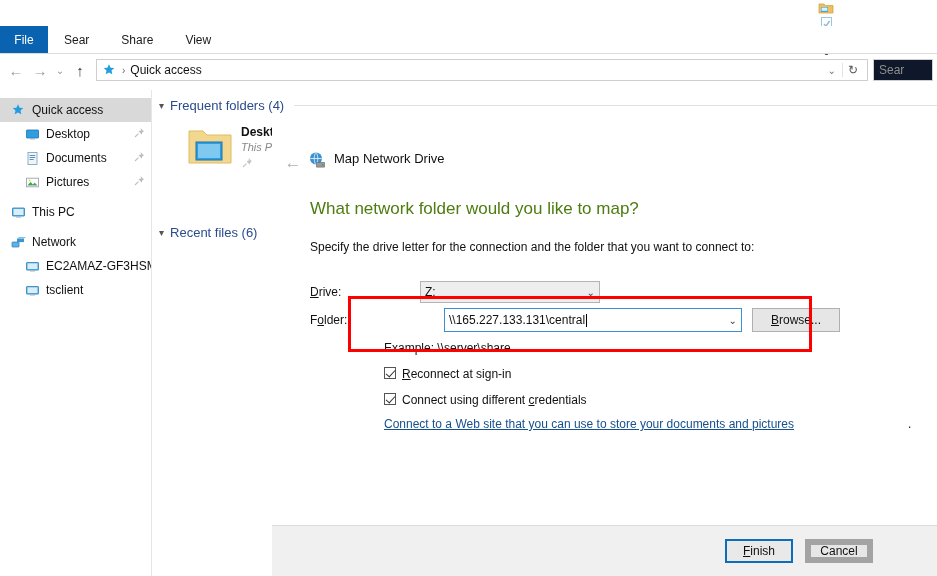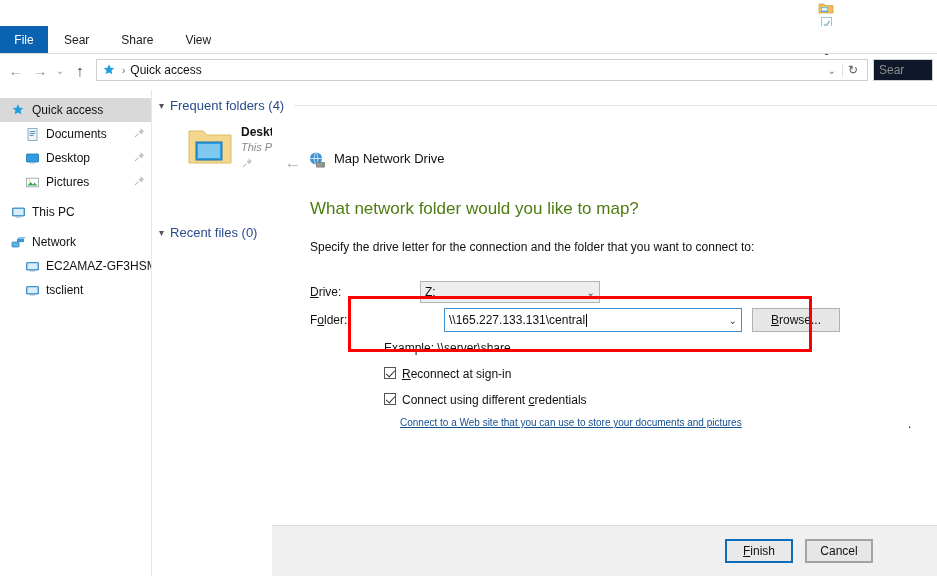--- a/index.html
+++ b/index.html
@@ -156,32 +156,32 @@
   .cb-row { position:absolute; display:flex; font-size:12px; color:#111; }
   .cbox {
     width:12px; height:12px; border:1px solid #555; background:#fff;
     margin-right:6px; position:relative; flex:none;
   }
   .cbox::after {
     content:""; position:absolute; left:3px; top:0px; width:4px; height:8px;
     border:solid #333; border-width:0 1.6px 1.6px 0; transform:rotate(42deg);
   }
   .dlg-link {
-    position:absolute; left:384px; top:417px; font-size:10px;
-    color:#15508f; text-decoration:underline;margin-left:16px;
+    position:absolute; left:384px; top:417px; font-size:12px;
+    color:#15508f; text-decoration:underline;
   }
 
   .dlg-footer {
     position:absolute; left:0px; top:405px; width:665px; height:51px;
     background:#f0f0f0; border-top:1px solid #dcdcdc;
   }
   .btn {
     position:absolute; height:24px; width:68px; font-size:12px;
     display:flex; align-items:center; justify-content:center;
-    background:#e6e6e6; border:2px solid #a3a3a3; color:#111;
+    background:#e6e6e6; border:6px solid #a3a3a3; color:#111;
   }
   .btn.primary { border:2px solid #0a6ebd; background:#e9e9e9; }
   .btn.finish { left:453px; top:13px; }
   .btn.cancel { left:533px; top:13px; }
 </style>
 </head>
 <body>
 
 <div id="app">
 
@@ -250,43 +250,43 @@
         <svg width="14" height="14" viewBox="0 0 14 14">
           <path d="M7 1.2l1.6 3.5 3.7.4-2.8 2.5.8 3.7L7 9.4 3.7 11.3l.8-3.7L1.7 5.1l3.7-.4z" fill="#1f9fe0"></path>
         </svg>
       </span>
       <span>Quick access</span>
     </div>
 
     <div class="nav-item lvl1">
       <span class="ico">
         <svg width="15" height="15" viewBox="0 0 15 15">
-          <rect x="3" y="1.5" width="9" height="12" fill="#eef4f8" stroke="#7fa8c4" stroke-width=".9"></rect>
-          <rect x="4.6" y="4" width="5.6" height="1" fill="#5f90b5"></rect>
-          <rect x="4.6" y="6" width="5.6" height="1" fill="#5f90b5"></rect>
-          <rect x="4.6" y="8" width="4" height="1" fill="#5f90b5"></rect>
-        </svg>
-      </span>
-      <span>Documents</span>
+          <rect x="1.5" y="3" width="12" height="8" rx="0.6" fill="#2f9de0" stroke="#1d74ad" stroke-width=".8"></rect>
+          <rect x="5" y="11.3" width="5" height="1.2" fill="#9fb7c6"></rect>
+        </svg>
+      </span>
+      <span>Desktop</span>
       <span class="pin">
         <svg width="12" height="12" viewBox="0 0 12 12">
             <path d="M7.5 1l3.5 3.5-1.4.5-1 2.4-3-3L8 3.2z" fill="#8a8a8a"></path>
             <path d="M5.4 6.6L2 10" stroke="#8a8a8a" stroke-width="1.1"></path>
           </svg>
       </span>
     </div>
 
     <div class="nav-item lvl1">
       <span class="ico">
         <svg width="15" height="15" viewBox="0 0 15 15">
-          <rect x="1.5" y="3" width="12" height="8" rx="0.6" fill="#2f9de0" stroke="#1d74ad" stroke-width=".8"></rect>
-          <rect x="5" y="11.3" width="5" height="1.2" fill="#9fb7c6"></rect>
-        </svg>
-      </span>
-      <span>Desktop</span>
+          <rect x="3" y="1.5" width="9" height="12" fill="#eef4f8" stroke="#7fa8c4" stroke-width=".9"></rect>
+          <rect x="4.6" y="4" width="5.6" height="1" fill="#5f90b5"></rect>
+          <rect x="4.6" y="6" width="5.6" height="1" fill="#5f90b5"></rect>
+          <rect x="4.6" y="8" width="4" height="1" fill="#5f90b5"></rect>
+        </svg>
+      </span>
+      <span>Documents</span>
       <span class="pin">
         <svg width="12" height="12" viewBox="0 0 12 12">
             <path d="M7.5 1l3.5 3.5-1.4.5-1 2.4-3-3L8 3.2z" fill="#8a8a8a"></path>
             <path d="M5.4 6.6L2 10" stroke="#8a8a8a" stroke-width="1.1"></path>
           </svg>
       </span>
     </div>
 
 
     <div class="nav-item lvl1">
@@ -377,21 +377,21 @@
           <svg width="12" height="12" viewBox="0 0 12 12">
               <path d="M7.5 1l3.5 3.5-1.4.5-1 2.4-3-3L8 3.2z" fill="#8a8a8a"></path>
               <path d="M5.4 6.6L2 10" stroke="#8a8a8a" stroke-width="1.1"></path>
             </svg>
         </div>
       </div>
     </div>
 
     <div class="group-header" style="margin-top:44px;">
       <span class="group-chev">▾</span>
-      <span>Recent files (0)</span>
+      <span>Recent files (6)</span>
     </div>
   </div>
 
   <div class="close-x">✕</div>
   <div class="right-tile">
     <div class="tile-icon">
       <svg width="46" height="42" viewBox="0 0 46 42">
         <path d="M2 6h14l4 4h24v28H2z" fill="#f3d78f" stroke="#ddbc62" stroke-width="1"></path>
         <rect x="9" y="17" width="26" height="18" fill="#fff" stroke="#9aa7b0" stroke-width="1"></rect>
         <path d="M10.5 33.5l6-7 5 5 4-3.6 8 5.6z" fill="#3fa552"></path>

